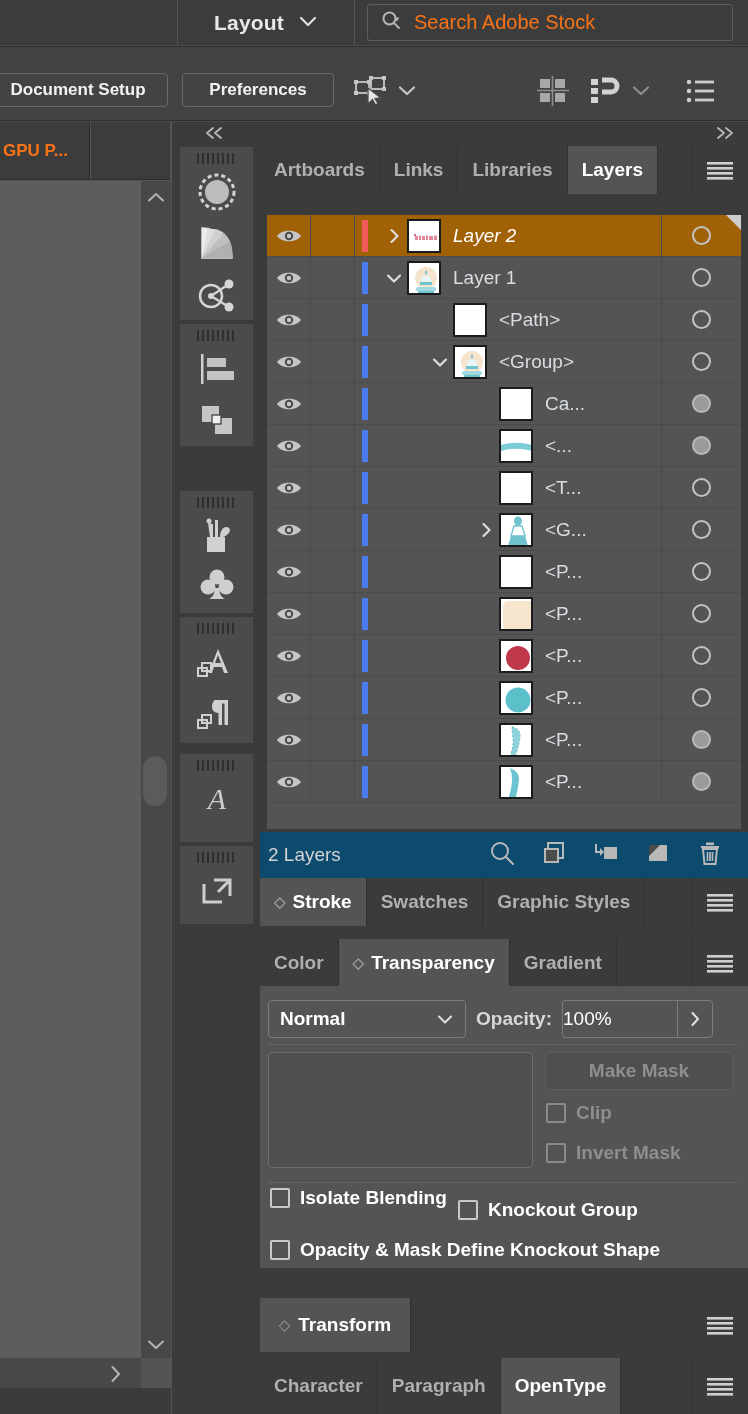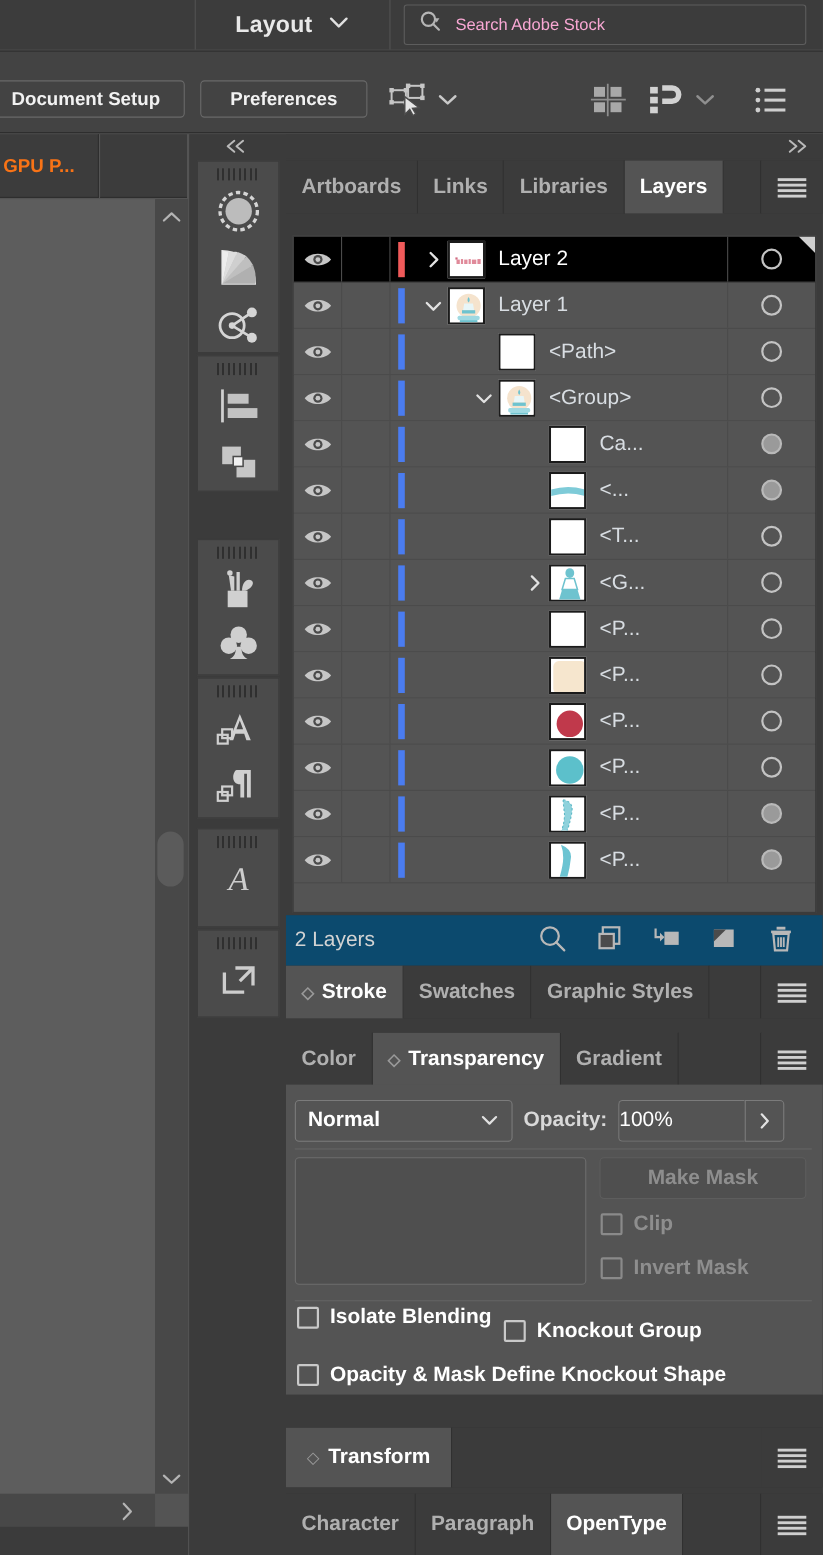--- a/index.html
+++ b/index.html
@@ -21,21 +21,21 @@
     position:absolute; left:178px; top:0; width:176px; height:45px;
     display:flex; align-items:center; justify-content:center; gap:14px;
   }
   .workspace-label { color:#e8e8e8; font-size:21px; font-weight:bold; letter-spacing:.2px;}
   .chev { display:inline-block; }
   .stock-search {
     position:absolute; left:367px; top:4px; width:366px; height:37px;
     background:#3c3c3c; border:1px solid #5d5d5d; border-radius:3px;
     display:flex; align-items:center; padding-left:12px; gap:10px;
   }
-  .stock-search .ph { color:#f9a8d4; font-size:15px; }
+  .stock-search .ph { color:#f97316; font-size:20px; }
 
   
   .controlbar {
     position:absolute; left:0; top:46px; width:748px; height:75px;
     background:#434343; border-top:1px solid #2e2e2e; border-bottom:1px solid #2e2e2e;
   }
   .ctl-btn {
     position:absolute; top:73px; height:34px;
     background:#434343; border:1px solid #6a6a6a; border-radius:4px;
     color:#f2f2f2; font-size:17px; font-weight:bold;
@@ -91,21 +91,21 @@
   .ptab.active { background:#545454; color:#ffffff; }
   .ptab .diamond { color:#9a9a9a; font-size:15px; }
   .ptab-spacer { flex:1; background:#3b3b3b; border-right:1px solid #303030; }
   .hamburger { width:56px; display:flex; align-items:center; justify-content:center; background:#3b3b3b; }
 
   
   .layerlist { position:absolute; left:266px; top:214px; width:476px; height:616px;
      background:#545454; border:1px solid #3b3b3b; overflow:hidden; }
   .lrow { position:relative; display:flex; height:42px; align-items:center;
      border-bottom:1px solid #4b4b4b; background:#545454; }
-  .lrow.sel { background:#000000; }
+  .lrow.sel { background:#a16207;font-style:italic; }
   .c-eye { width:44px; height:100%; display:flex; align-items:center; justify-content:center; border-right:1px solid #4b4b4b; }
   .c-lock { width:44px; height:100%; border-right:1px solid #4b4b4b; }
   .c-color { width:20px; height:100%; display:flex; align-items:center; justify-content:center; }
   .swatchbar { width:6px; height:32px; }
   .c-disc { flex:1; display:flex; align-items:center; height:100%; }
   .twisty { width:26px; display:flex; align-items:center; justify-content:center; color:#dcdcdc; font-size:17px; }
   .thumb { width:34px; height:34px; border:2px solid #1b1b1b; background:#ffffff; flex:none; overflow:hidden; position:relative; }
   .lname { color:#d8dde2; font-size:19px; margin-left:12px; white-space:nowrap; }
   .lrow.sel .lname { color:#ffffff; }
   .c-target { width:80px; height:100%; display:flex; align-items:center; justify-content:center; border-left:1px solid #4b4b4b; }

